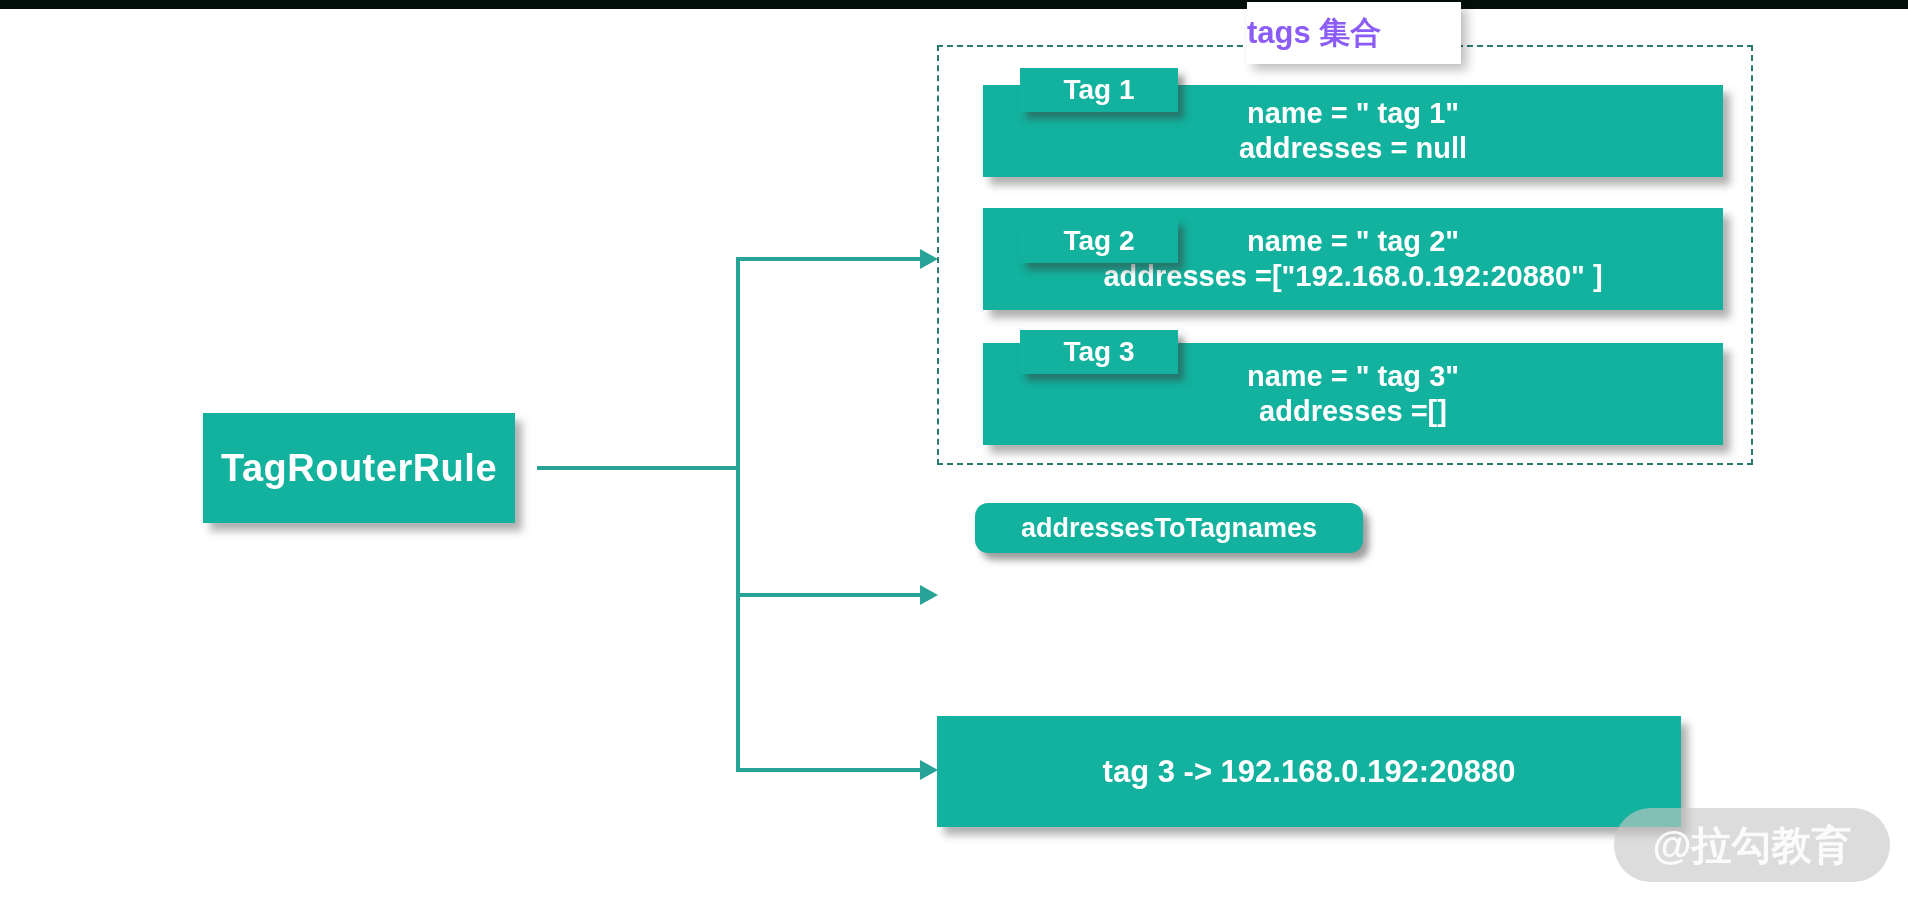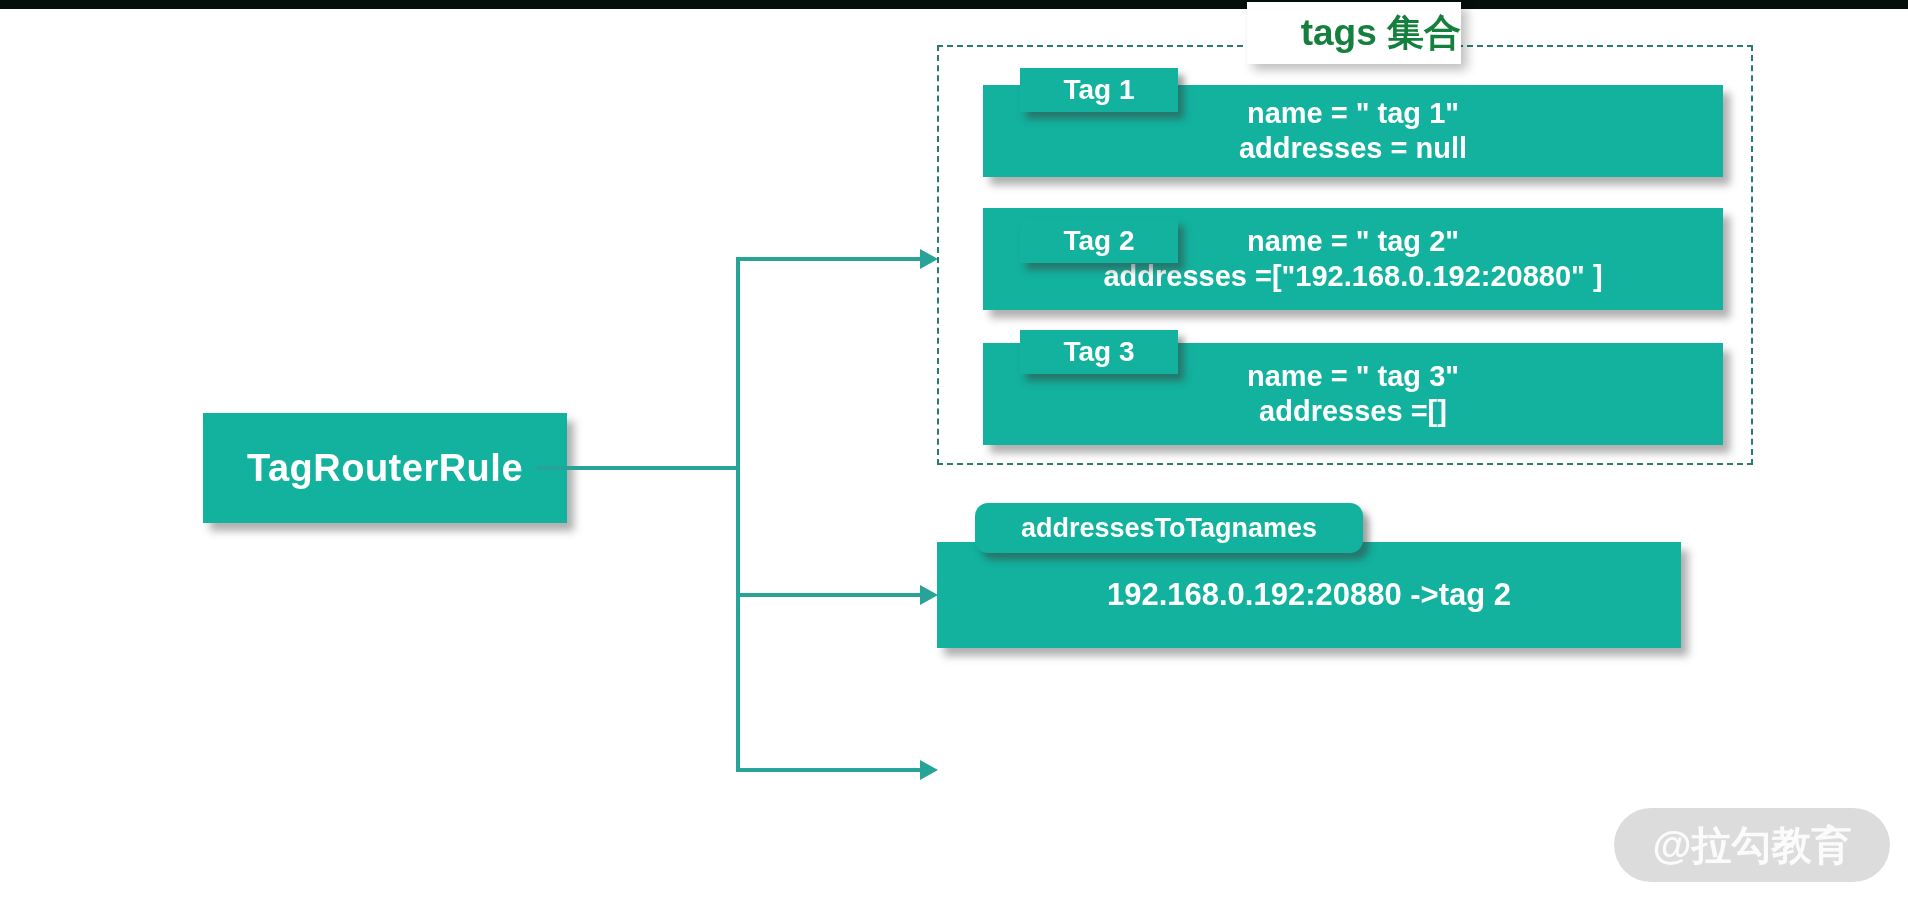--- a/index.html
+++ b/index.html
@@ -18,37 +18,37 @@
   }
   
   .teal {
     position: absolute;
     background: #12b29e;
     color: #ffffff;
     display: flex; align-items: center; justify-content: center;
     box-shadow: 7px 8px 8px rgba(80,80,80,0.45);
   }
   .root-box {
-    left: 203px; top: 413px; width: 364px; height: 110px;
+    left: 203px; top: 413px; width: 312px; height: 110px;
     font-size: 38px; font-weight: 600; letter-spacing: 0.5px;
   }
   
   .tags-container {
     position: absolute;
     left: 937px; top: 45px; width: 816px; height: 420px;
     border: 2px dashed #2a7a70;
     box-sizing: border-box;
   }
   .tags-title {
     position: absolute;
     left: 1247px; top: 2px; width: 214px; height: 62px;
     background: #ffffff;
-    color: #15803d;
-    font-size: 37px; font-weight: 600;
-    display: flex; align-items: center; justify-content: flex-end;
+    color: #8b5cf6;
+    font-size: 31px; font-weight: 600;
+    display: flex; align-items: center; justify-content: flex-start;
     box-shadow: 6px 6px 10px rgba(0,0,0,0.25);
     z-index: 3;
   }
   
   .tag-tab {
     left: 1020px; width: 158px; height: 44px;
     font-size: 28px; font-weight: 600;
     box-shadow: 6px 7px 7px rgba(60,60,60,0.5);
     z-index: 2;
   }
@@ -151,25 +151,25 @@
   </div>
 
   <div class="teal tag-main t3">
     <div>name = " tag 3"</div>
     <div>addresses =[]</div>
   </div>
   <div class="teal tag-tab t3">
     <span>Tag 3</span>
   </div>
 
-  <div class="teal map-main m1">
-    <span>192.168.0.192:20880 -&gt;tag 2</span>
-  </div>
   <div class="teal map-tab m1">
     <span>addressesToTagnames</span>
   </div>
 
+  <div class="teal map-main m2">
+    <span>tag 3 -&gt; 192.168.0.192:20880</span>
+  </div>
 
   <div class="watermark">
     <span>@拉勾教育</span>
   </div>
 
 </div>
 
 </body></html>

